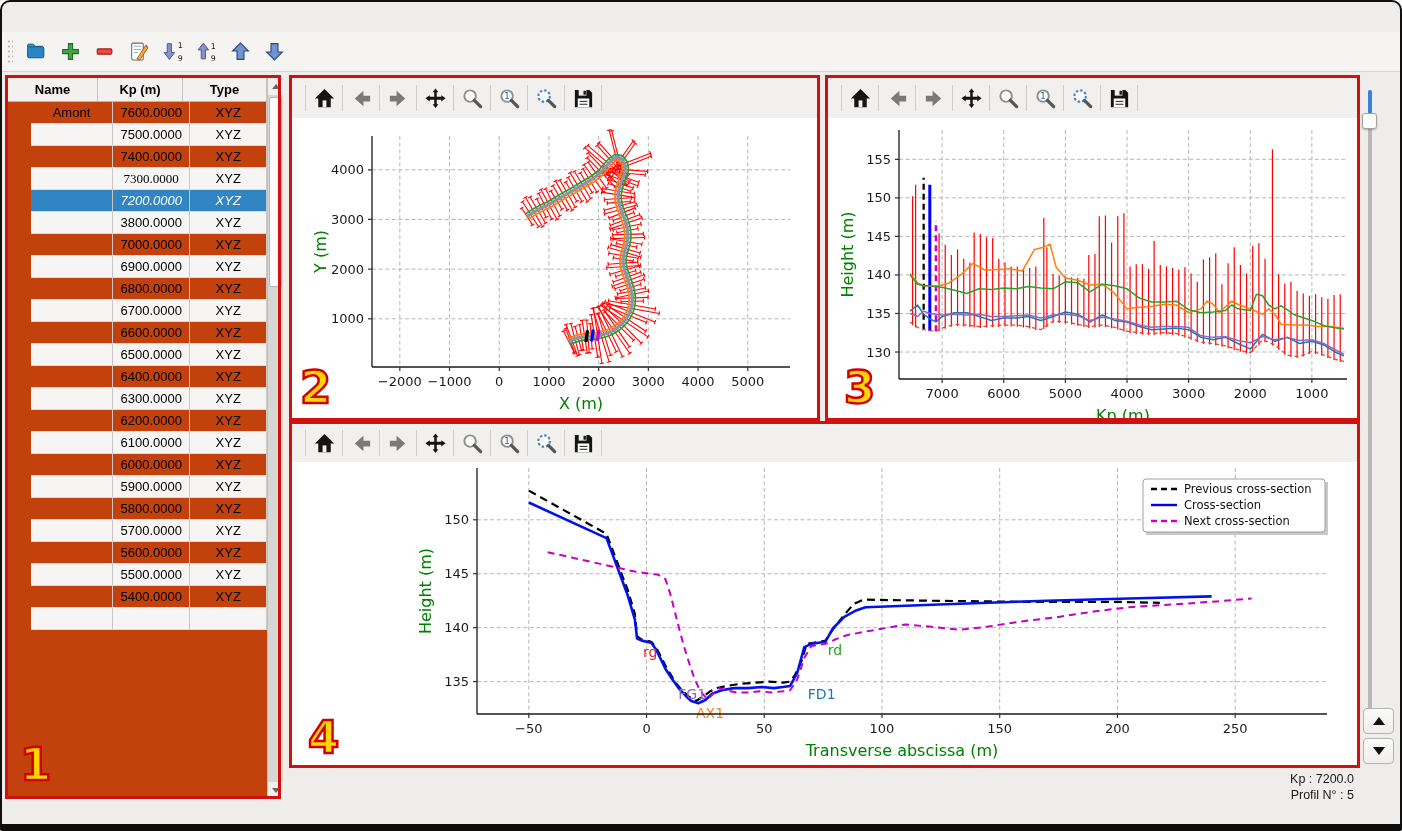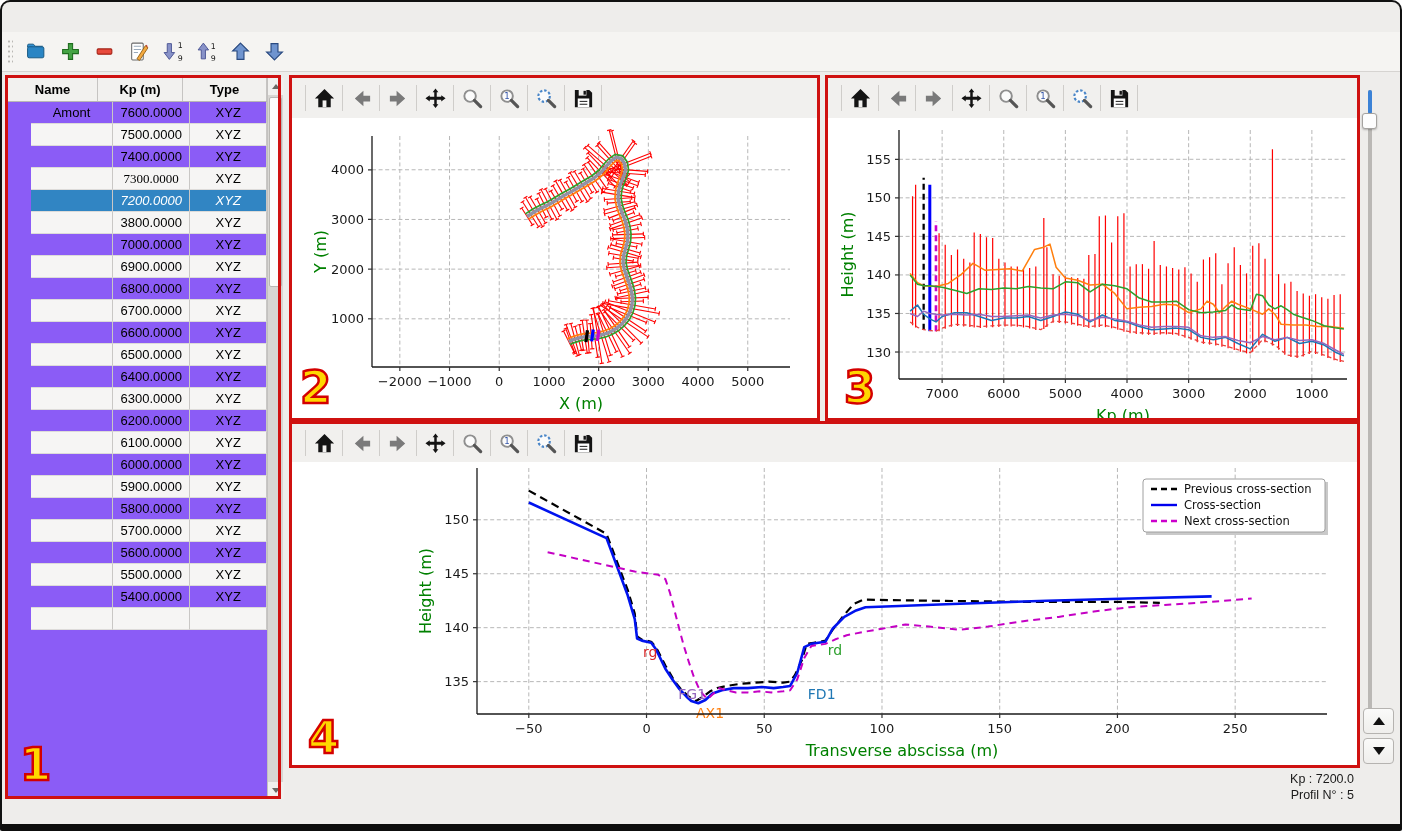--- a/index.html
+++ b/index.html
@@ -11,21 +11,21 @@
   .close-btn{position:absolute;right:7px;top:4px;width:22px;height:22px;border-radius:50%;background:#8b79bd;display:flex;align-items:center;justify-content:center;cursor:pointer;}
   
   .main-toolbar{position:absolute;left:0;top:30px;width:100%;height:39px;background:#f5f4f2;border-bottom:1px solid #d6d4d1;display:flex;align-items:center;}
   .grip{width:6px;height:26px;margin-left:5px;margin-right:6px;background-image:radial-gradient(circle,#b9b7b4 1px,transparent 1.2px);background-size:4px 5px;}
   .tb-btn{width:26px;height:28px;margin:0 4px;display:flex;align-items:center;justify-content:center;border-radius:3px;}
   .tb-btn svg{width:21px;height:21px;}
   
   .redbox{position:absolute;border:3px solid #cf1110;box-sizing:border-box;z-index:40;pointer-events:none;}
   .annum{position:absolute;z-index:50;font-family:"DejaVu Sans",sans-serif;font-weight:bold;font-size:45px;line-height:46px;color:#ffd700;-webkit-text-stroke:2.5px #d40000;text-shadow:0 0 1px #d40000;}
   
-  .tablewrap{position:absolute;left:6px;top:76px;width:259px;height:721px;background:#8b5cf6;overflow:hidden;font-size:13px;}
+  .tablewrap{position:absolute;left:6px;top:76px;width:259px;height:721px;background:#c2410c;overflow:hidden;font-size:13px;}
   .thead{display:flex;height:23px;background:#f2f1ef;border-bottom:1px solid #b9b7b5;font-weight:bold;}
   .th{display:flex;align-items:center;justify-content:center;border-right:1px solid #c6c4c2;box-sizing:border-box;height:100%;}
   .tbody{height:697px;overflow:hidden;}
   .trow{display:flex;height:22px;margin-left:23px;}
   .trow.alt{background:#f6f5f4;justify-content:flex-end;}
   .trow.sel{background:#3185c3;color:#ffffff;font-style:italic;}
   .td{display:flex;align-items:center;justify-content:center;border-right:1px solid #c9c7c5;border-bottom:1px solid #dddbd9;box-sizing:border-box;height:100%;}
   .vscroll{position:absolute;left:265px;top:76px;width:16px;height:721px;background:#d8d6d3;border-left:1px solid #c3c1bf;box-sizing:border-box;}
   .sbtn{position:absolute;left:0;width:16px;height:17px;background:#f1f0ee;display:flex;align-items:center;justify-content:center;}
   .sthumb{position:absolute;left:1px;top:19px;width:13px;height:190px;background:#fcfcfb;border:1px solid #b9b7b4;border-radius:2px;box-sizing:border-box;}

